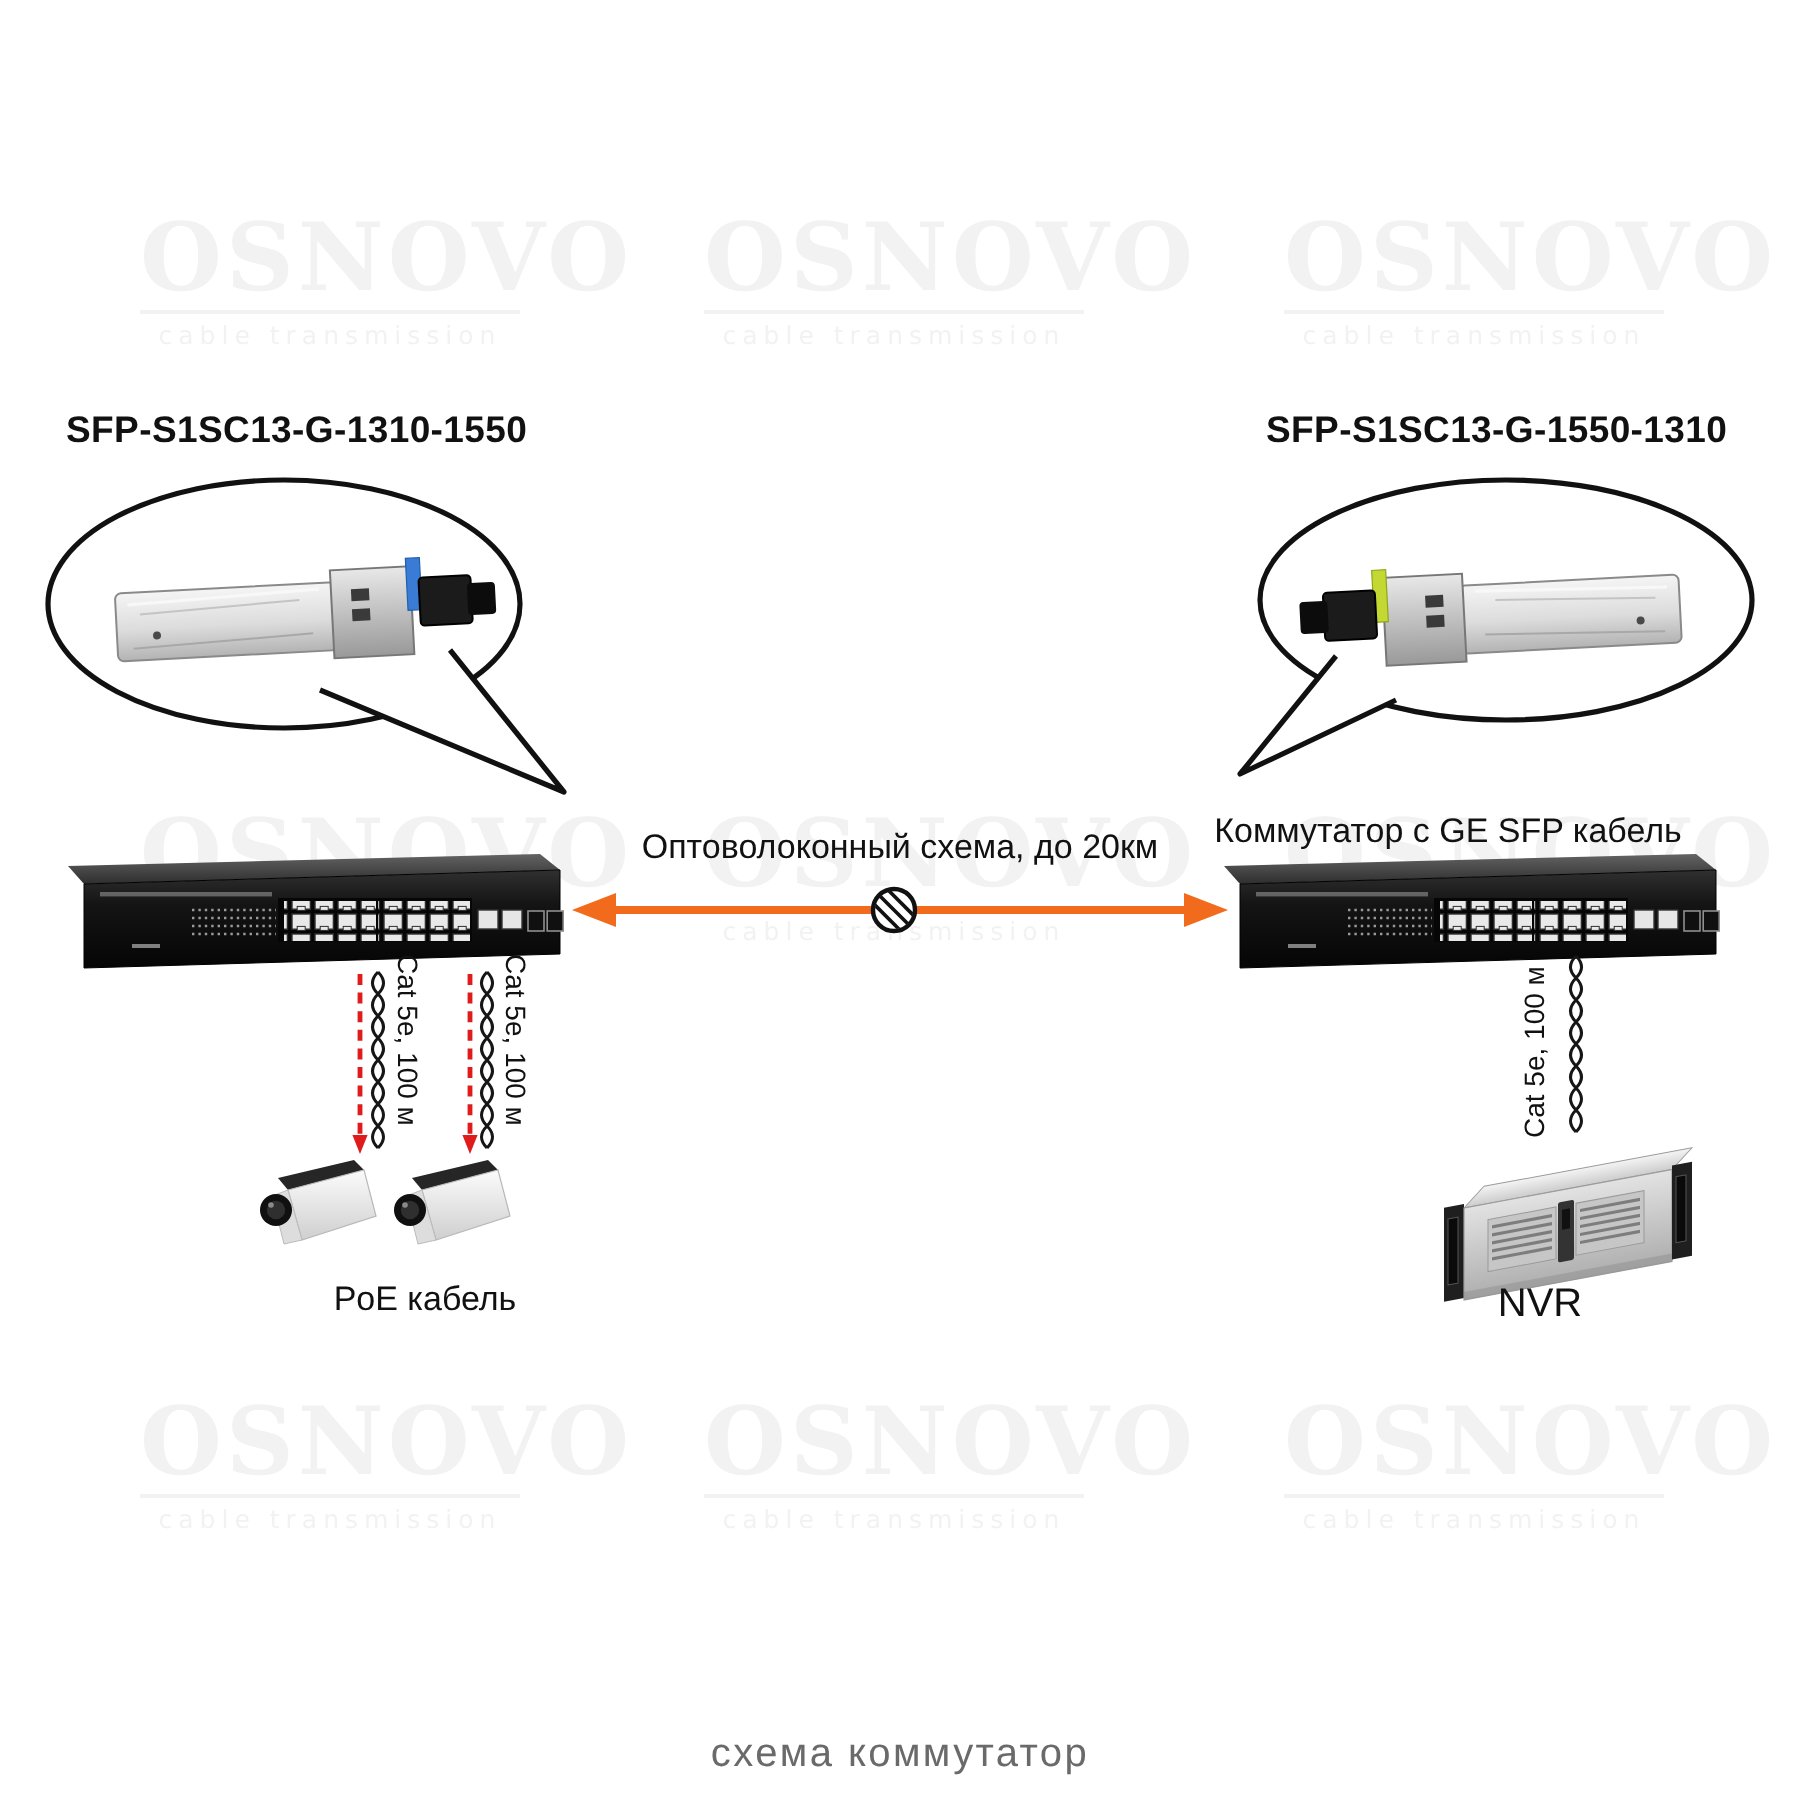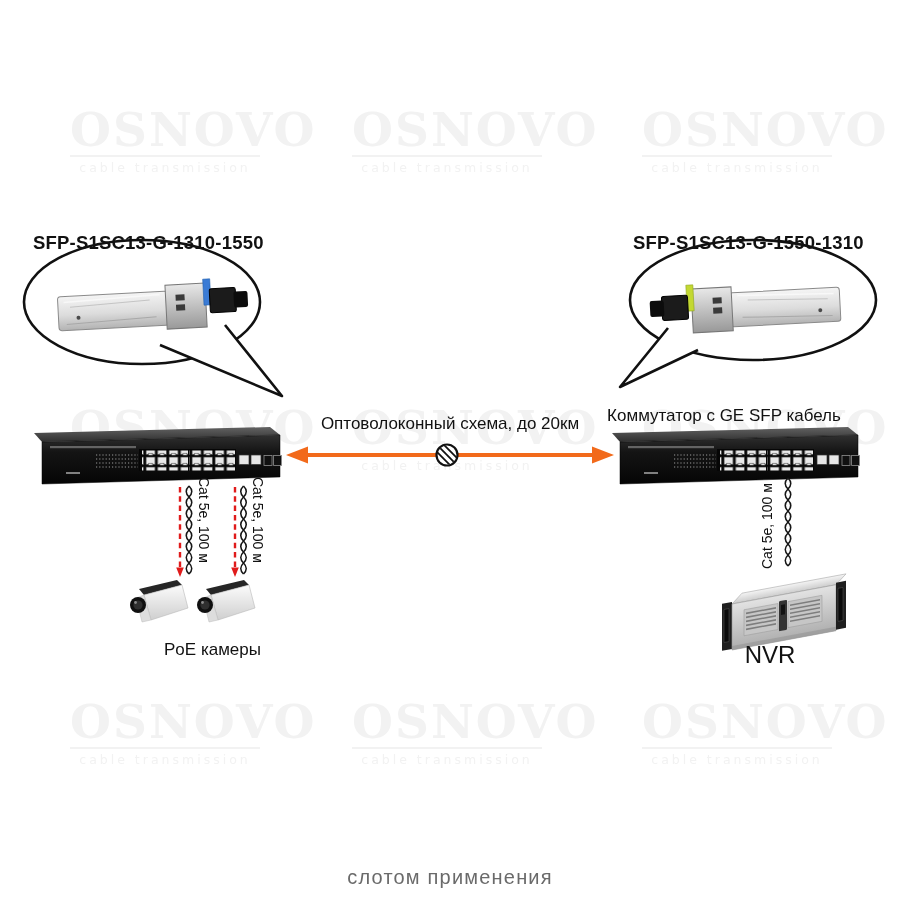--- a/index.html
+++ b/index.html
@@ -15,29 +15,29 @@
   
   #gfx{position:absolute;left:0;top:0;z-index:1;}
   .stroke-orange{stroke:var(--arrow-orange,#F26A1B);}
   .fill-orange{fill:var(--arrow-orange,#F26A1B);}
   .stroke-red{stroke:var(--cable-red,#E01B1B);}
   .fill-red{fill:var(--cable-red,#E01B1B);}
   .clip-blue{fill:var(--sfp-clip-blue,#3A7BD5);stroke:#1f5fae;stroke-width:.6;}
   .clip-green{fill:var(--sfp-clip-green,#C3D832);stroke:#8fa51e;stroke-width:.6;}
   
   .txt{position:absolute;z-index:2;color:#111;white-space:nowrap;}
-  .sfp-label{font-size:18.5px;font-weight:bold;letter-spacing:.2px;margin-top:28px;}
+  .sfp-label{font-size:18.5px;font-weight:bold;letter-spacing:.2px;}
   .switch-label{font-size:17px;text-align:center;}
   .link-label{font-size:17px;text-align:center;}
   .cable-label{font-size:14px;transform-origin:0 0;}
   .rot-cw{transform:rotate(90deg);}
   .rot-ccw{transform:rotate(-90deg);}
   .device-label{text-align:center;}
   .cameras-label{font-size:17px;}
-  .nvr-label{font-size:24px;}
+  .nvr-label{font-size:20px;}
   .caption{left:0;top:866px;width:900px;text-align:center;font-size:20px;
            letter-spacing:1.2px;color:var(--caption-gray,#6a6a6a);}
 </style>
 </head>
 <body>
 
 <div id="stage">
 
   <div class="wm" style="left:70px;top:106px">
       <div class="wm-brand">OSNOVO</div>
@@ -277,17 +277,17 @@
   <div class="txt sfp-label" style="left:633px;top:204px">SFP-S1SC13-G-1550-1310</div>
 
   <div class="txt switch-label" style="left:594px;top:406px;width:260px">Коммутатор с GE SFP кабель</div>
 
   <div class="txt link-label" style="left:297px;top:414px;width:306px">Оптоволоконный схема, до 20км</div>
 
   <div class="txt cable-label rot-cw" style="left:212px;top:477px">Cat 5e, 100 м</div>
   <div class="txt cable-label rot-cw" style="left:266px;top:477px">Cat 5e, 100 м</div>
   <div class="txt cable-label rot-ccw" style="left:759px;top:569px">Cat 5e, 100 м</div>
 
-  <div class="txt device-label cameras-label" style="left:140px;top:640px;width:145px">PoE камеры</div>
+  <div class="txt device-label cameras-label" style="left:140px;top:640px;width:145px">PoE кабель</div>
   <div class="txt device-label nvr-label" style="left:715px;top:641px;width:110px">NVR</div>
 
-  <div class="txt caption">слотом применения</div>
+  <div class="txt caption">схема коммутатор</div>
 </div>
 
 </body></html>

